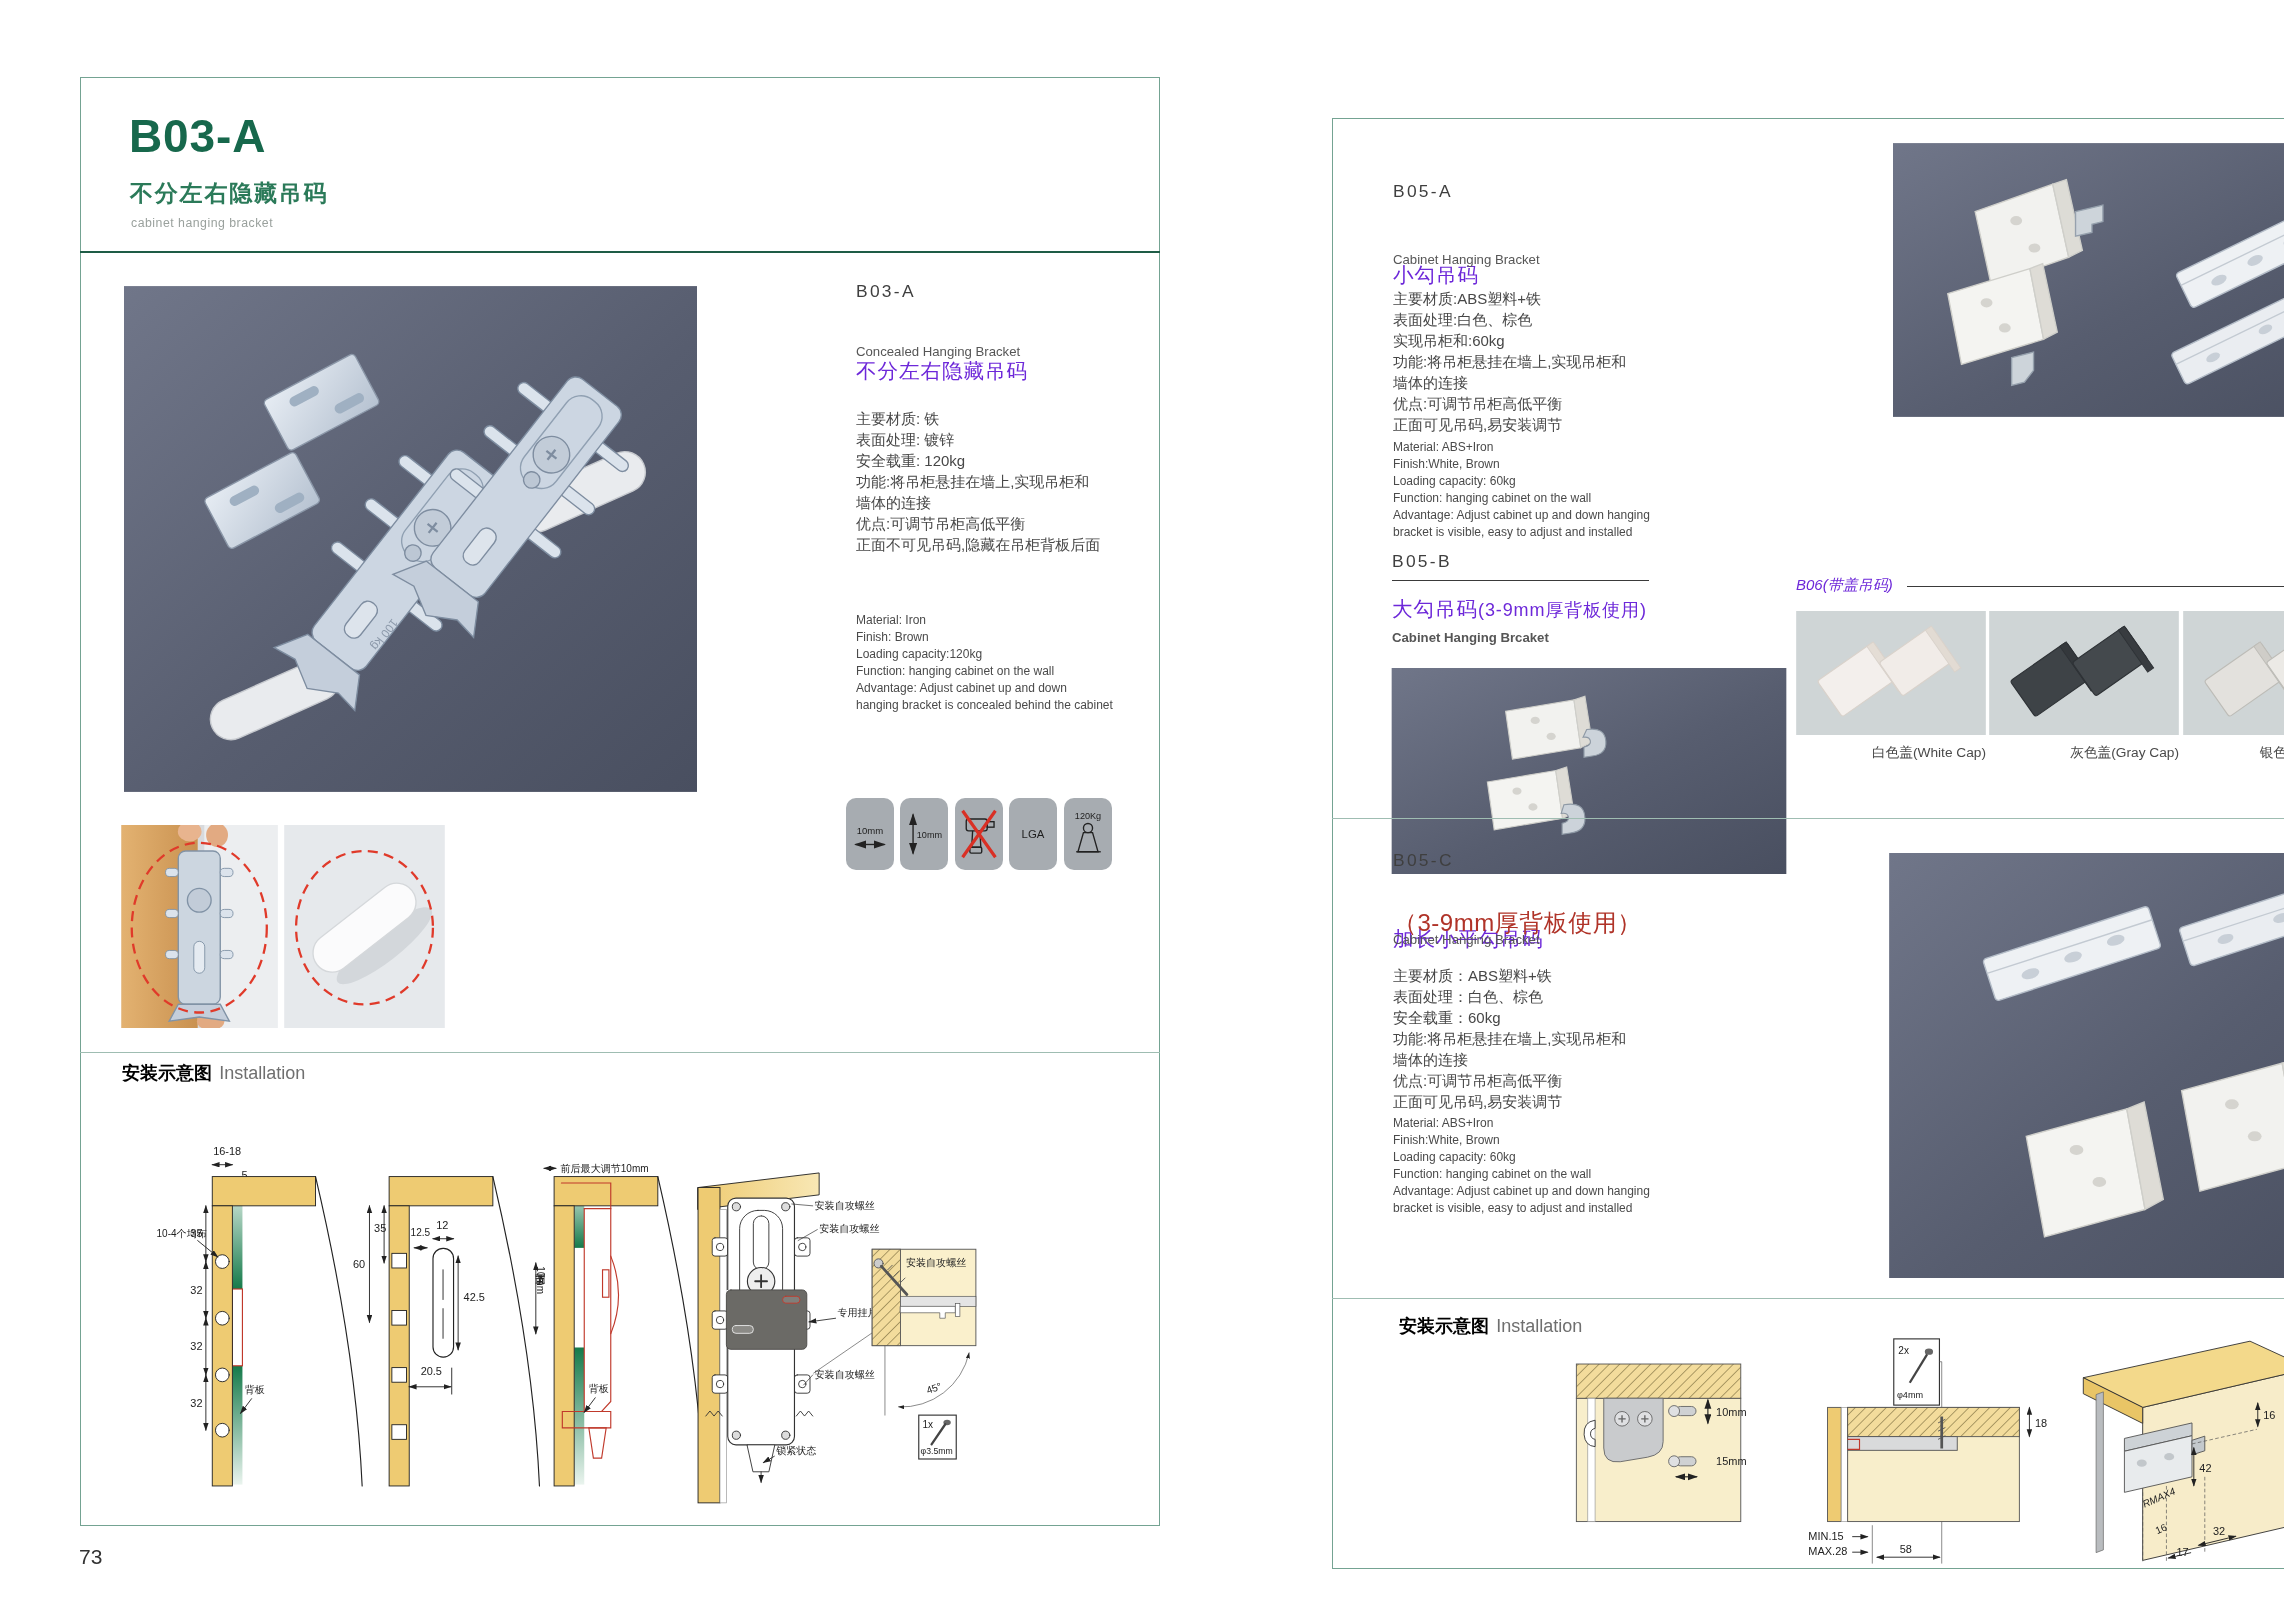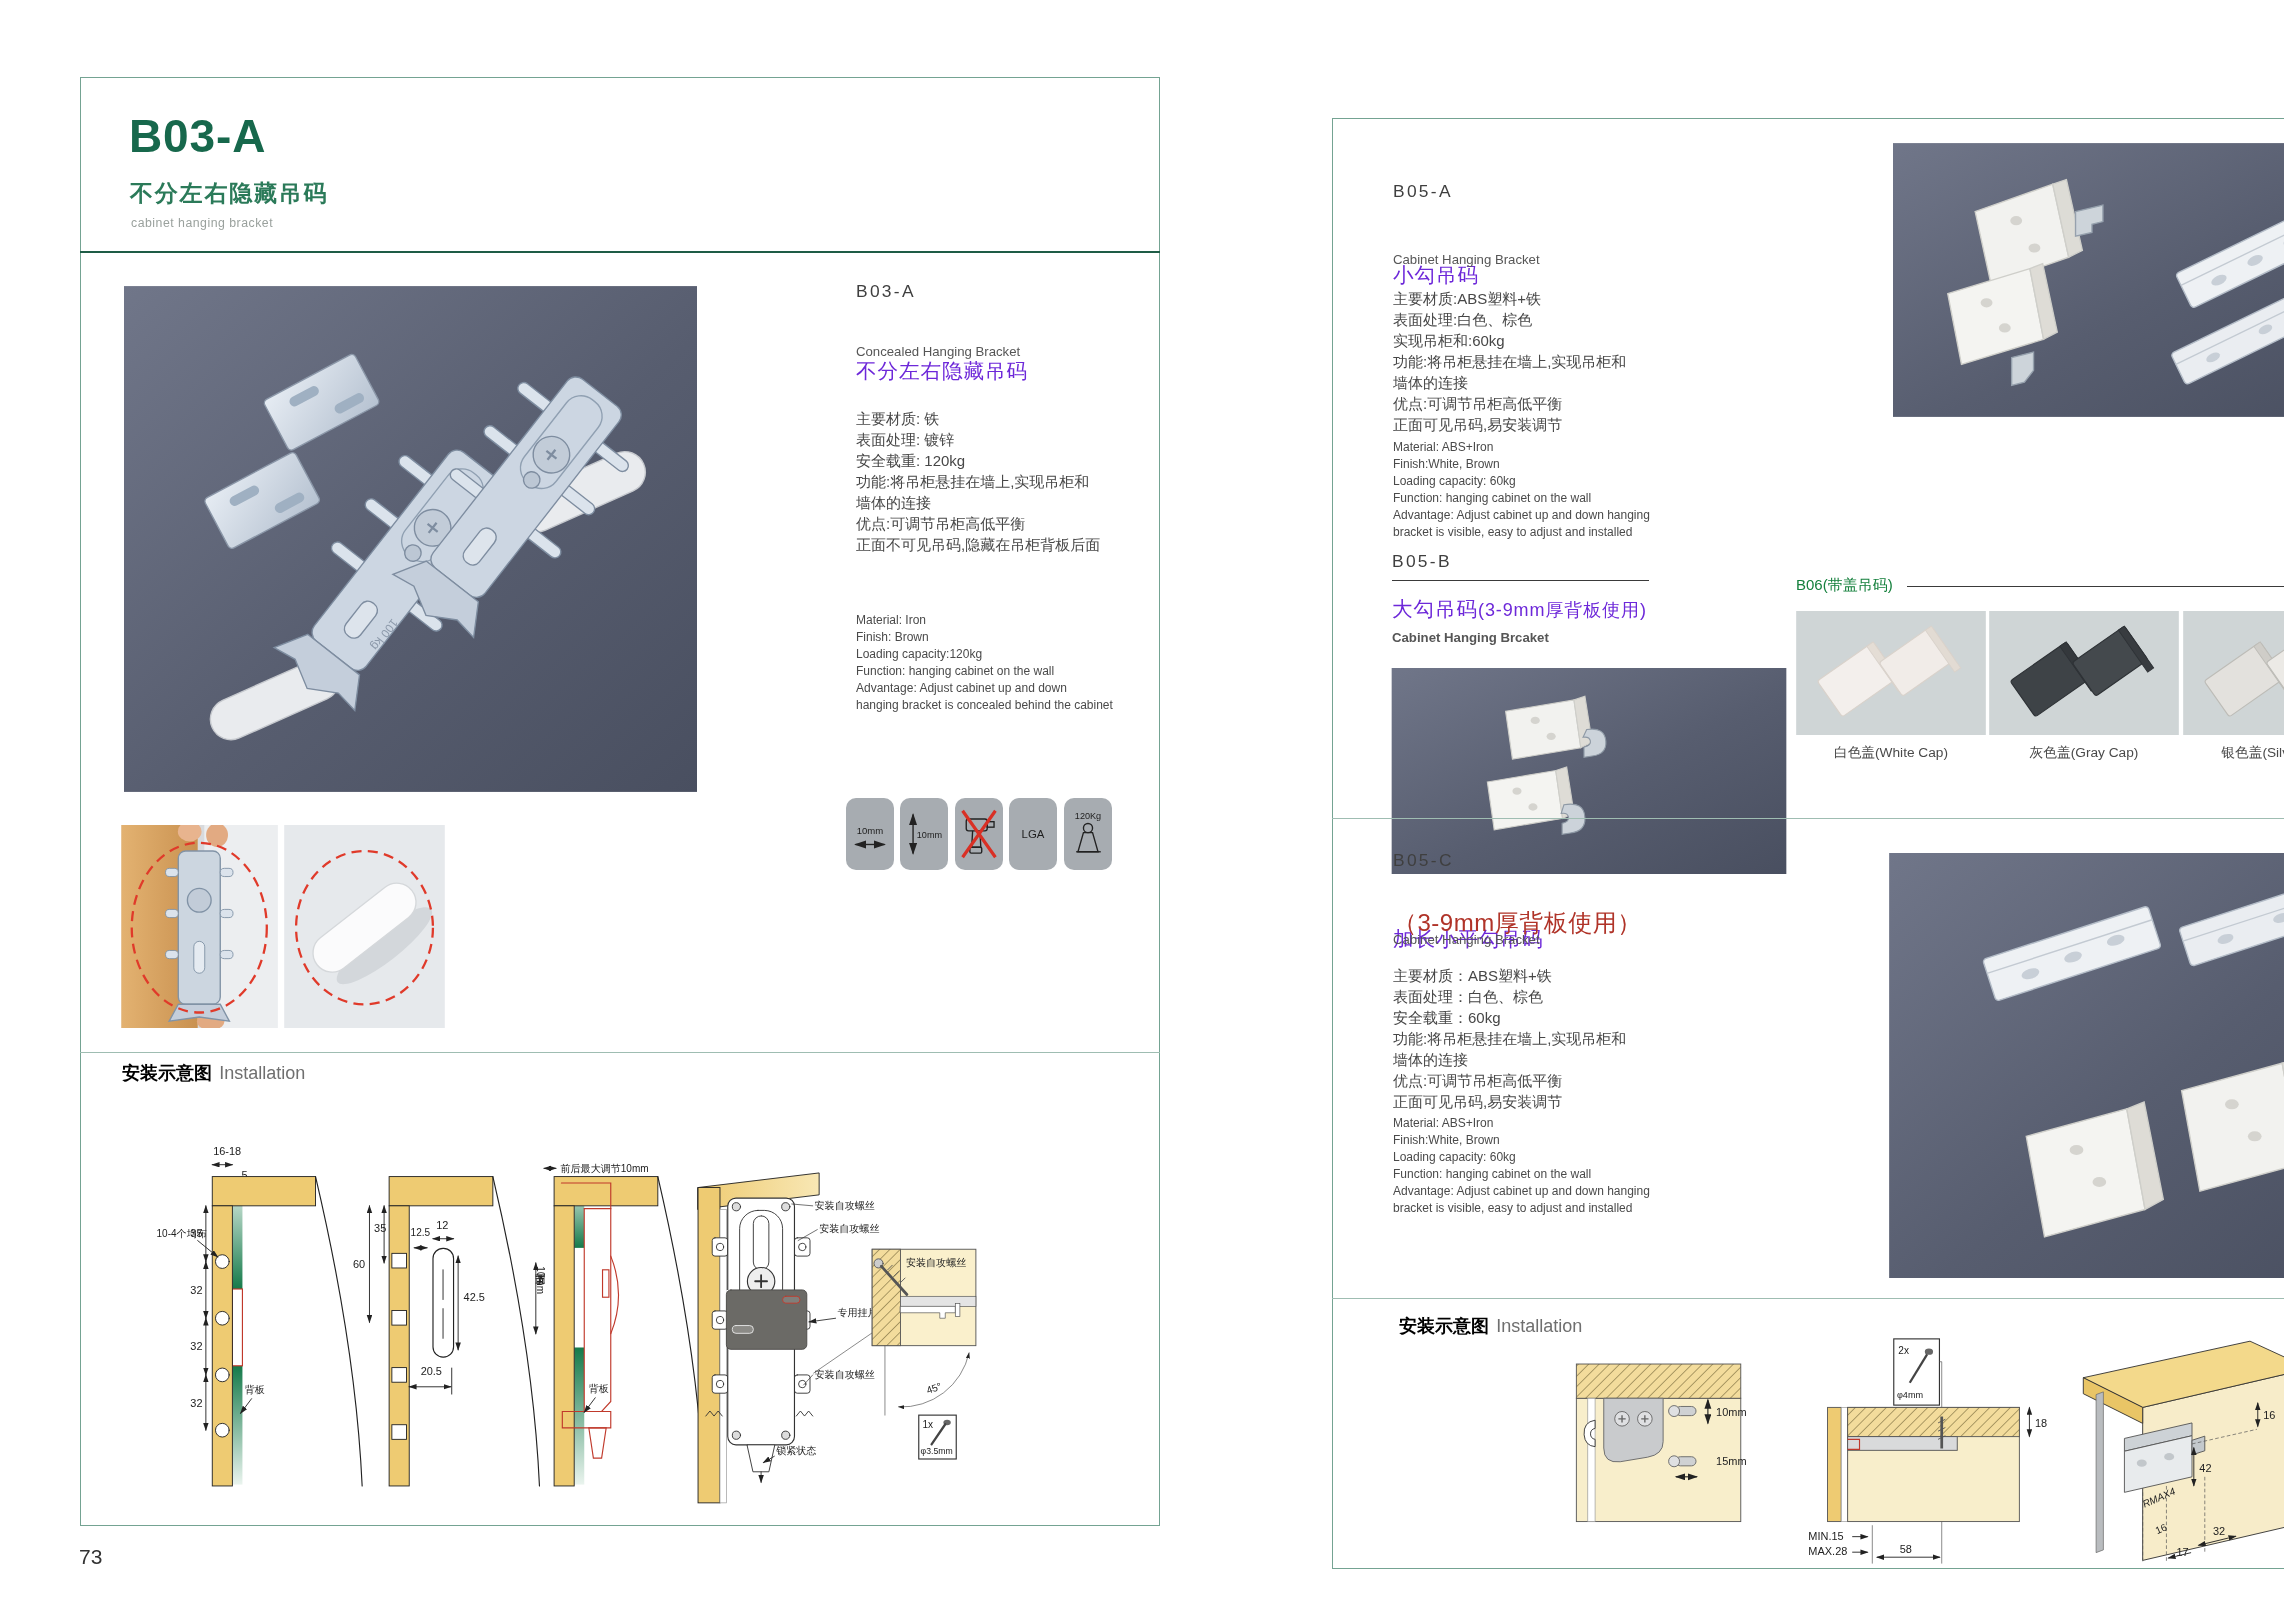--- a/index.html
+++ b/index.html
@@ -17,22 +17,22 @@
   .pname .red,.redline{color:#b03328;}
   .redline{font-size:24px;letter-spacing:0.5px;}
   .pen{font-size:13.2px;color:#565656;}
   .cl{font-size:15px;line-height:21px;color:#474747;}
   .el{font-size:12px;line-height:17px;color:#4a4a4a;}
   .tile{width:48px;height:72px;border-radius:10px;background:#a7acb1;display:inline-block;}
   .tilerow{display:flex;gap:6.4px;}
   .instlabel-cn{font-size:18px;font-weight:bold;color:#000000;}
   .instlabel-en{font-size:18px;color:#6f6f6f;margin-left:7.3px;}
   .pagenum{font-size:21px;color:#333;}
-  .b06label{font-size:15px;color:#15803d;}
-  .caption{font-size:13.7px;color:#4a4a4a;text-align:center;}
+  .b06label{font-size:15px;color:#6d28d9;font-style:italic;}
+  .caption{font-size:13.7px;color:#4a4a4a;text-align:right;}
   .rule333{background:#3a3a3a;height:1.4px;}
   svg text{font-family:"Liberation Sans","DejaVu Sans",sans-serif;}
   .dim{font-size:24px;fill:#222;}
   .dims{font-size:22px;fill:#222;}
 </style>
 </head>
 <body>
 
 <div id="stage">
 

